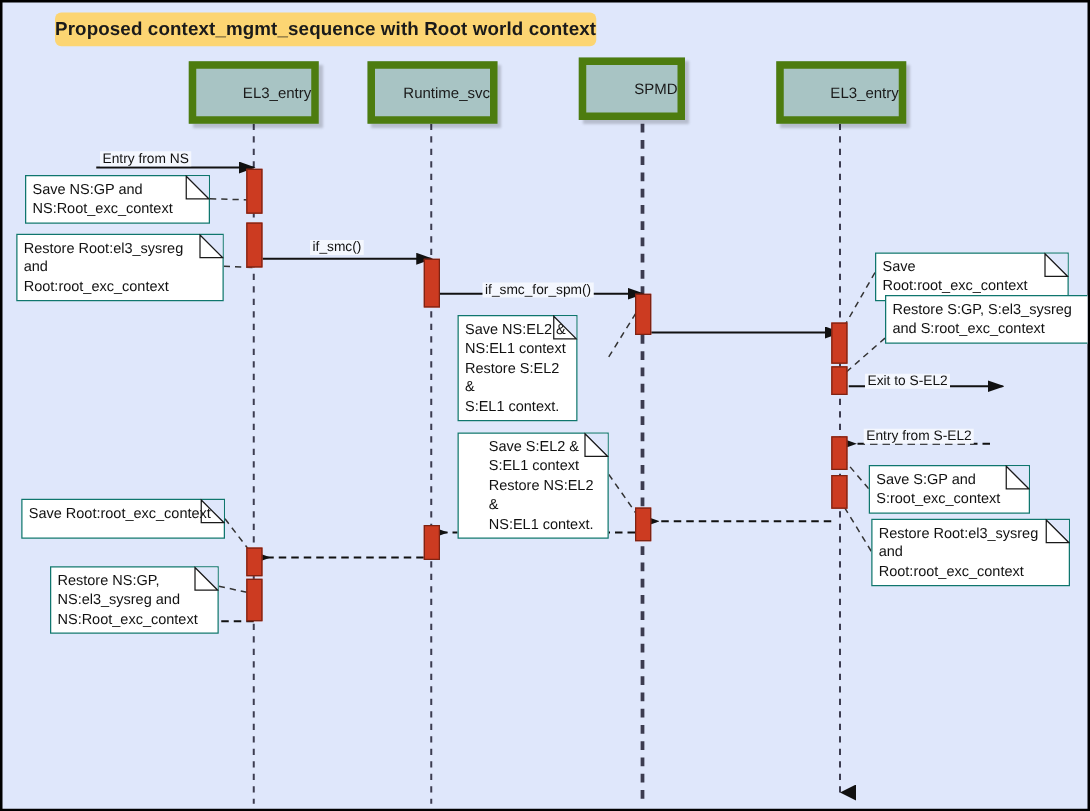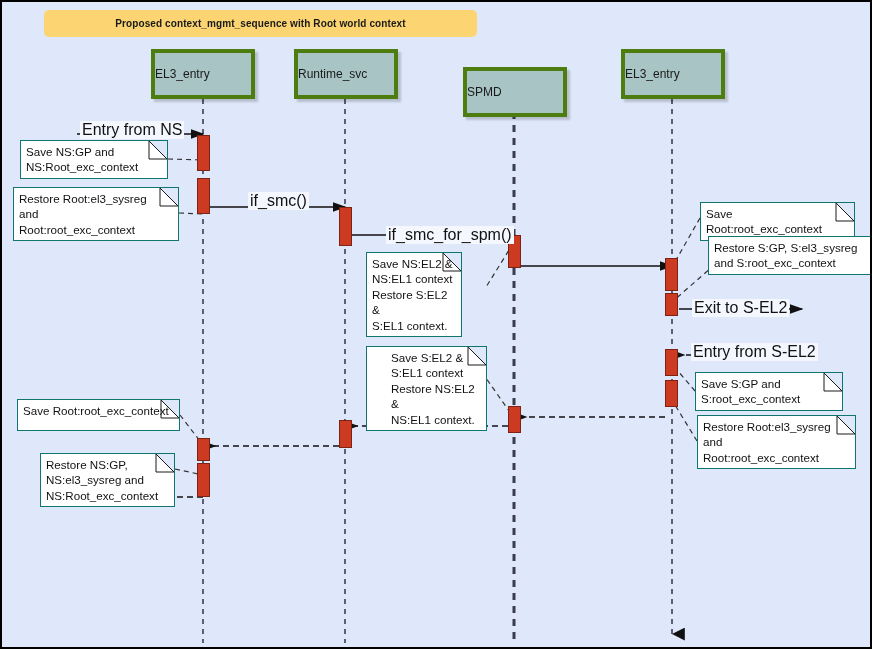--- a/index.html
+++ b/index.html
@@ -27,33 +27,33 @@
     position: absolute;
     left: 42px;
     top: 8px;
     width: 433px;
     height: 27px;
     background: #fcd572;
     border-radius: 5px;
     display: flex;
     align-items: center;
     justify-content: center;
-    font-size: 10px;
+    font-size: 15px;
     font-weight: bold;
     color: #1a1a1a;
     letter-spacing: 0.1px;
   }
   .lifeline-box {
     position: absolute;
     background: #a8c4c4;
-    border: 4px solid #4d7c0f;
+    border: 6px solid #4d7c0f;
     box-shadow: 3px 3px 2px rgba(0,0,0,0.18);
     display: flex;
     align-items: center;
-    justify-content: flex-start;
+    justify-content: flex-end;
     font-size: 12px;
     color: #1a1a1a;
     box-sizing: border-box;
   }
   .note {
     position: absolute;
     background: #ffffff;
     border: 1px solid #0f766e;
     box-sizing: border-box;
     font-size: 11.6px;
@@ -72,21 +72,21 @@
   }
   .note .fold-line {
     position: absolute;
     top: -1px;
     right: -1px;
     width: 26px; height: 26px;
     pointer-events: none;
   }
   .msg-label {
     position: absolute;
-    font-size: 16px;
+    font-size: 11px;
     color: #111;
     background: #f4f7fe;
     padding: 0 2px;
     white-space: nowrap;
   }
   .activation {
     position: absolute;
     background: #cc3b21;
     border: 1px solid #7d2313;
     box-sizing: border-box;
@@ -145,21 +145,21 @@
       </g>
   </svg>
 
   <div id="lifeline-boxes">
       <div class="lifeline-box" style="left: 149px; top: 47px; width: 104px; height: 50px;">
         <span>EL3_entry</span>
       </div>
       <div class="lifeline-box" style="left: 292px; top: 47px; width: 104px; height: 50px;">
         <span>Runtime_svc</span>
       </div>
-      <div class="lifeline-box" style="left: 461px; top: 65px; width: 104px; height: 50px;">
+      <div class="lifeline-box" style="left: 461px; top: 44px; width: 85px; height: 50px;">
         <span>SPMD</span>
       </div>
       <div class="lifeline-box" style="left: 619px; top: 47px; width: 104px; height: 50px;">
         <span>EL3_entry</span>
       </div>
     </div>
   <div id="activations">
       <div class="activation" style="left: 195px; top: 133px; width: 13px; height: 36px;"></div>
       <div class="activation" style="left: 195px; top: 176px; width: 13px; height: 36px;"></div>
       <div class="activation" style="left: 337px; top: 205px; width: 13px; height: 39px;"></div>
@@ -195,21 +195,21 @@
       <div class="note" style="left: 706px; top: 234px; width: 188px; min-height: 39px;"><span>Restore S:GP, S:el3_sysreg
 and S:root_exc_context</span><span class="fold"></span><svg class="fold-line" viewBox="0 0 26 26">
           <path d="M7,1 L25,19 L7,19 Z" fill="none" stroke="#1a1a1a" stroke-width="1"></path>
         </svg></div>
       <div class="note" style="left: 364px; top: 344px; width: 121px; min-height: 67px; padding-left: 24px;"><span>Save S:EL2 &amp;
 S:EL1 context
 Restore NS:EL2 &amp;
 NS:EL1 context.</span><span class="fold"></span><svg class="fold-line" viewBox="0 0 26 26">
           <path d="M7,1 L25,19 L7,19 Z" fill="none" stroke="#1a1a1a" stroke-width="1"></path>
         </svg></div>
-      <div class="note" style="left: 693px; top: 370px; width: 148px; min-height: 38px;"><span>Save S:GP and
+      <div class="note" style="left: 693px; top: 370px; width: 129px; min-height: 38px;"><span>Save S:GP and
 S:root_exc_context</span><span class="fold"></span><svg class="fold-line" viewBox="0 0 26 26">
           <path d="M7,1 L25,19 L7,19 Z" fill="none" stroke="#1a1a1a" stroke-width="1"></path>
         </svg></div>
       <div class="note" style="left: 695px; top: 413px; width: 159px; min-height: 52px;"><span>Restore Root:el3_sysreg
 and
 Root:root_exc_context</span><span class="fold"></span><svg class="fold-line" viewBox="0 0 26 26">
           <path d="M7,1 L25,19 L7,19 Z" fill="none" stroke="#1a1a1a" stroke-width="1"></path>
         </svg></div>
       <div class="note" style="left: 15px; top: 397px; width: 163px; min-height: 32px;"><span>Save Root:root_exc_context</span><span class="fold"></span><svg class="fold-line" viewBox="0 0 26 26">
           <path d="M7,1 L25,19 L7,19 Z" fill="none" stroke="#1a1a1a" stroke-width="1"></path>

